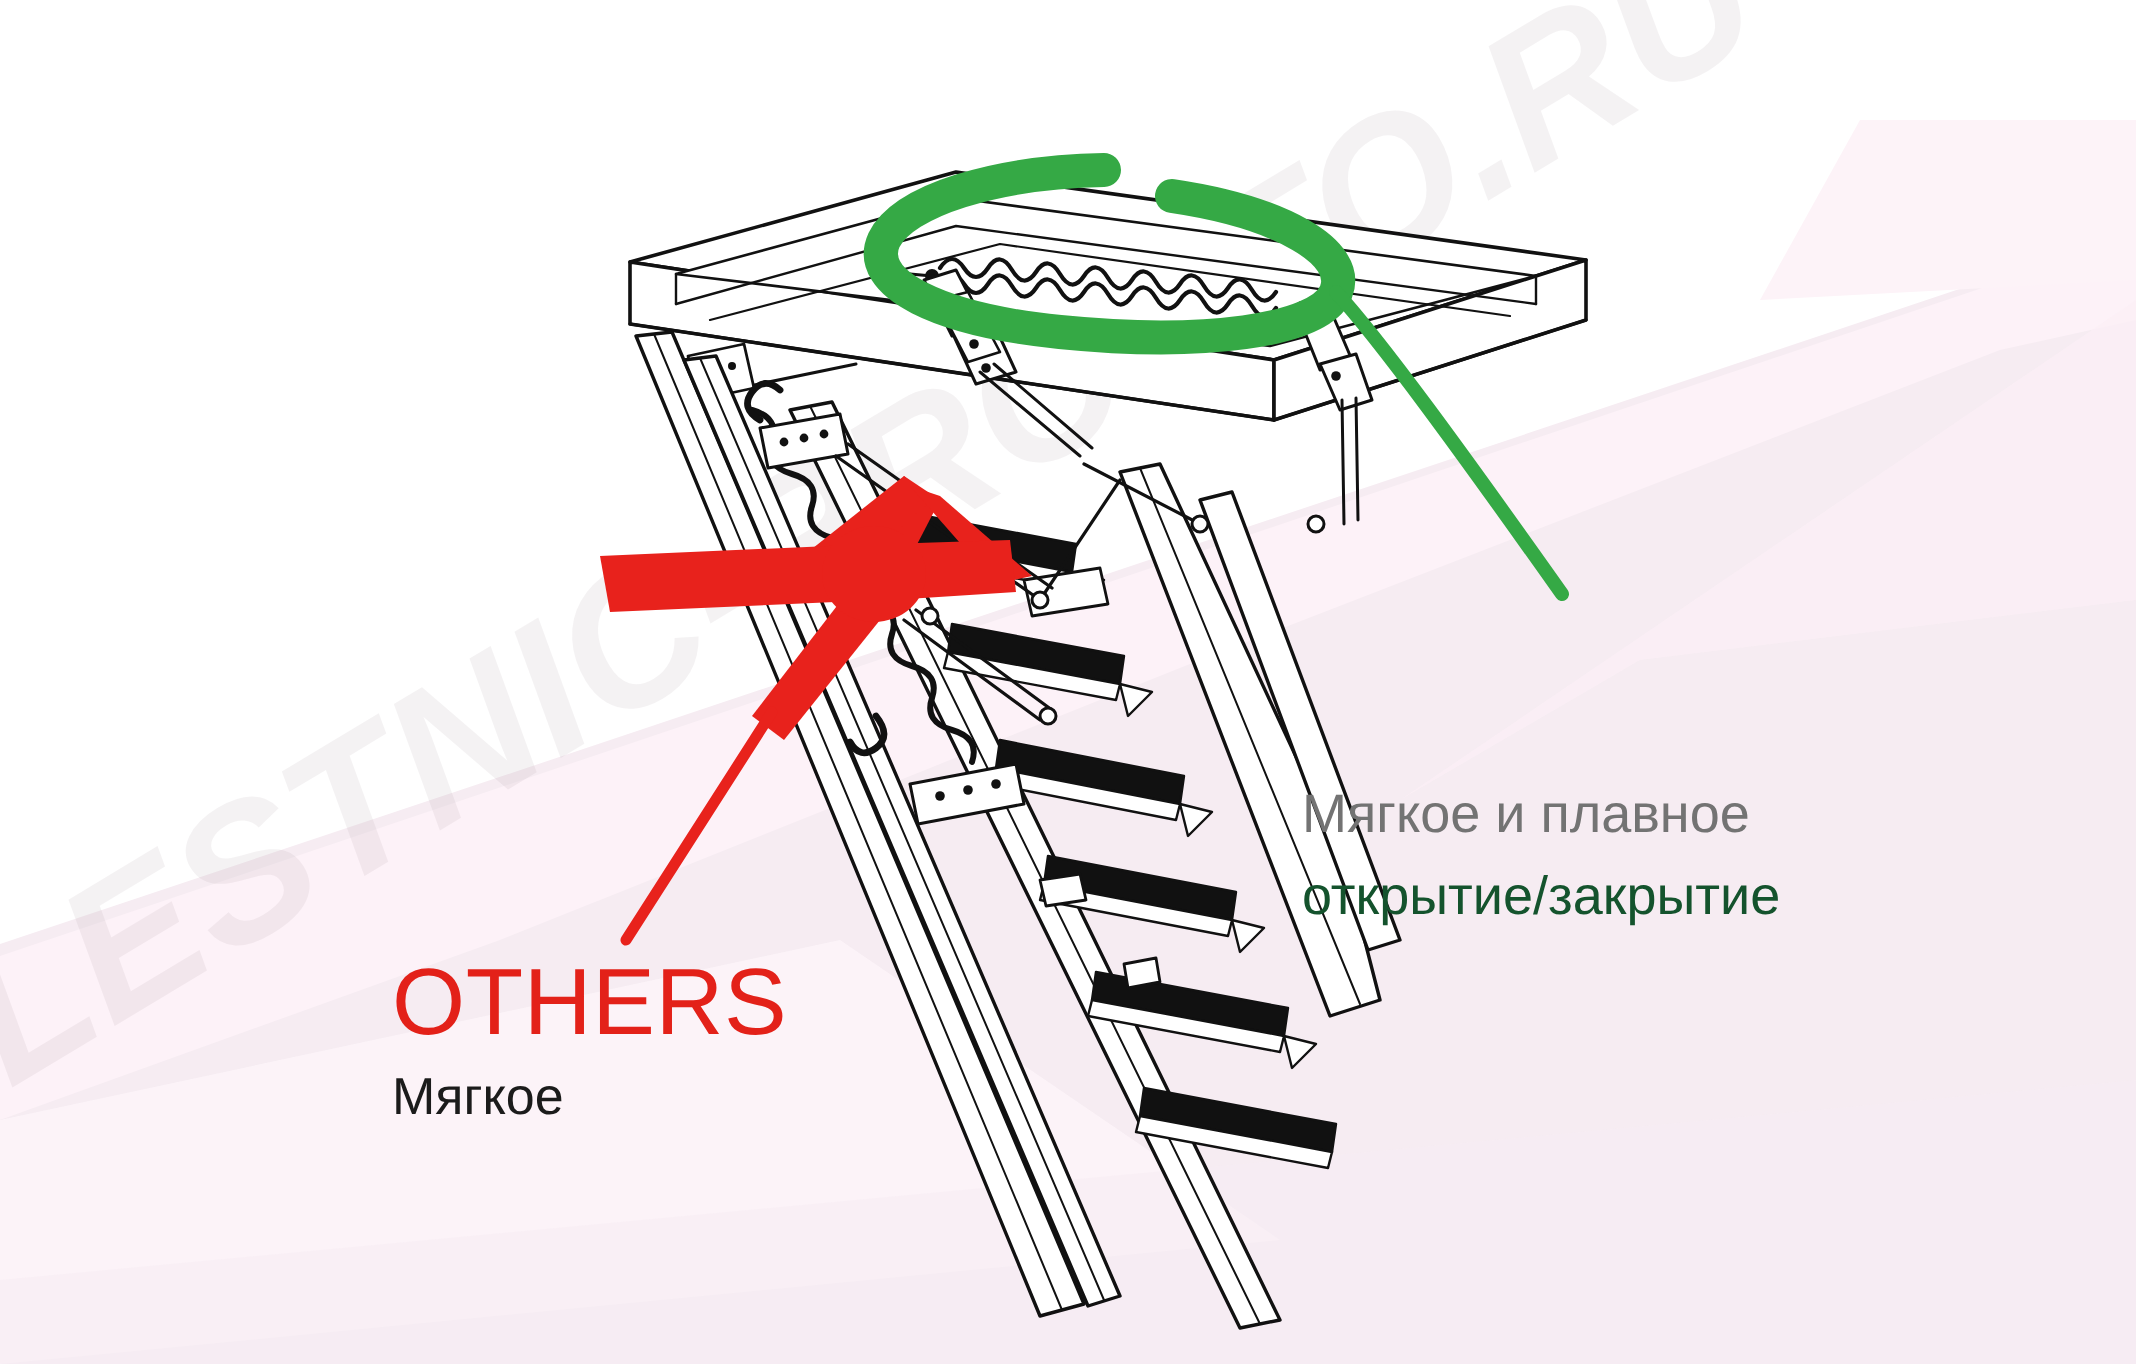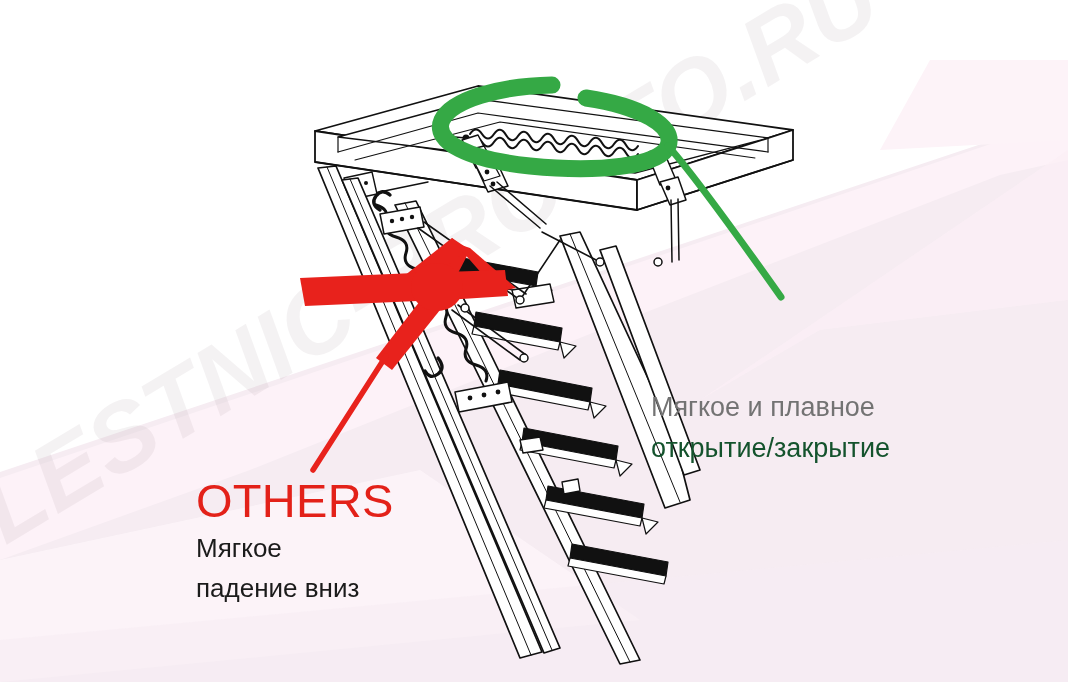--- a/index.html
+++ b/index.html
@@ -301,15 +301,14 @@
 
       <path d="M386,356 L313,470" stroke-width="5.5"></path>
     </g>
   </svg>
 
   <div class="txt" id="oman-line1">Мягкое и плавное</div>
   <div class="txt" id="oman-line2">открытие/закрытие</div>
 
   <div class="txt" id="others-heading">OTHERS</div>
   <div class="txt" id="others-line1">Мягкое</div>
-  <div class="txt" id="others-line2">падение вниз</div>
 
 </div>
 
 </body></html>

